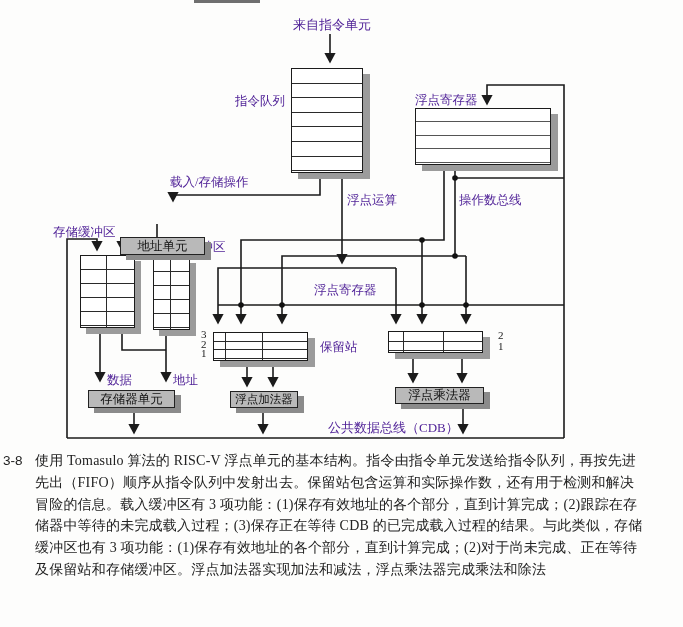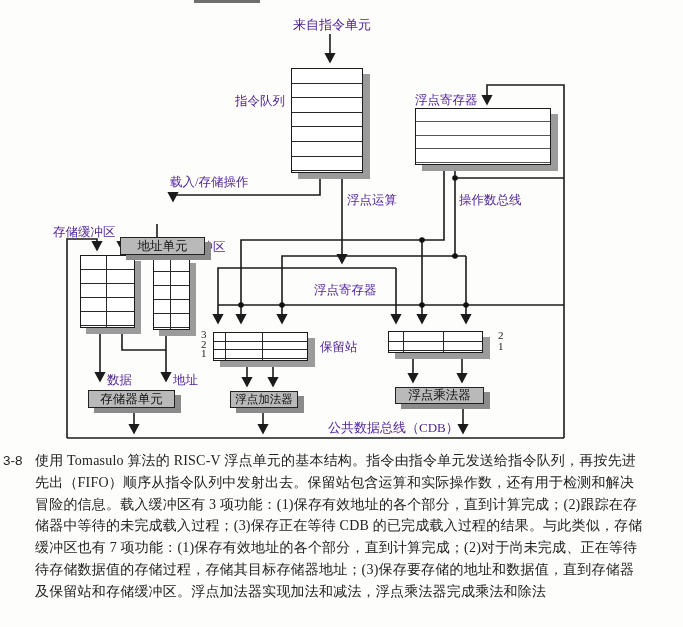--- a/index.html
+++ b/index.html
@@ -142,19 +142,18 @@
     <div class="unit" style="left:395px;top:387px;width:89px;height:17px;line-height:15px;">浮点乘法器</div>
   </div>
 
   <div class="caption">
     <span class="cap-num">3-8</span>
     <div class="cap-body">
       <div class="cap-line">使用 Tomasulo 算法的 RISC-V 浮点单元的基本结构。指令由指令单元发送给指令队列，再按先进</div>
       <div class="cap-line">先出（FIFO）顺序从指令队列中发射出去。保留站包含运算和实际操作数，还有用于检测和解决</div>
       <div class="cap-line">冒险的信息。载入缓冲区有 3 项功能：(1)保存有效地址的各个部分，直到计算完成；(2)跟踪在存</div>
       <div class="cap-line">储器中等待的未完成载入过程；(3)保存正在等待 CDB 的已完成载入过程的结果。与此类似，存储</div>
-      <div class="cap-line">缓冲区也有 7 项功能：(1)保存有效地址的各个部分，直到计算完成；(2)对于尚未完成、正在等待</div>
-      <div class="cap-line">待存储数据值的存储过程，存储其目标存储器地址；(3)保存要存储的地址和数据值，直到存储器</div>
+      <div class="cap-line">缓冲区也有 3 项功能：(1)保存有效地址的各个部分，直到计算完成；(2)对于尚未完成、正在等待</div>
       <div class="cap-line">及保留站和存储缓冲区。浮点加法器实现加法和减法，浮点乘法器完成乘法和除法</div>
     </div>
   </div>
 
 </div>
 
 </body></html>

